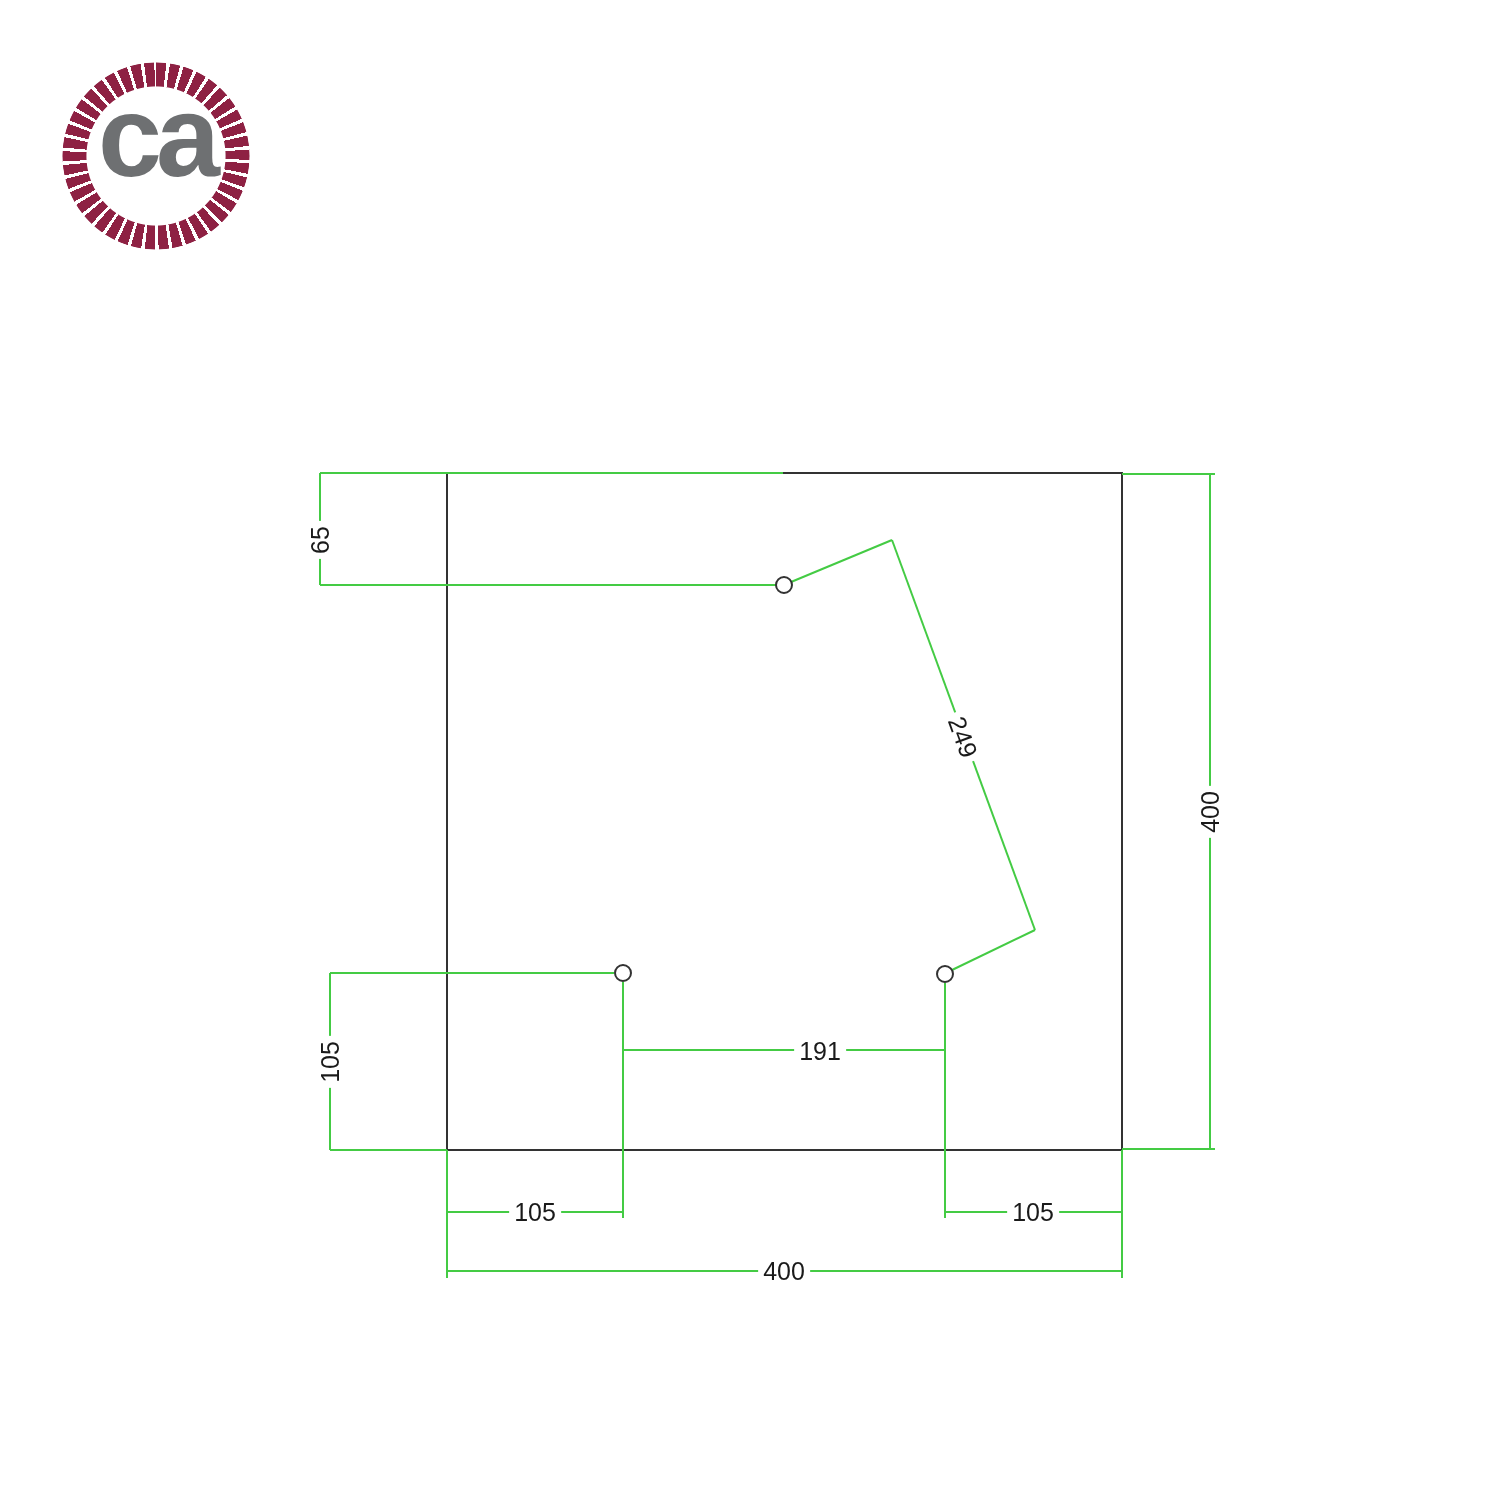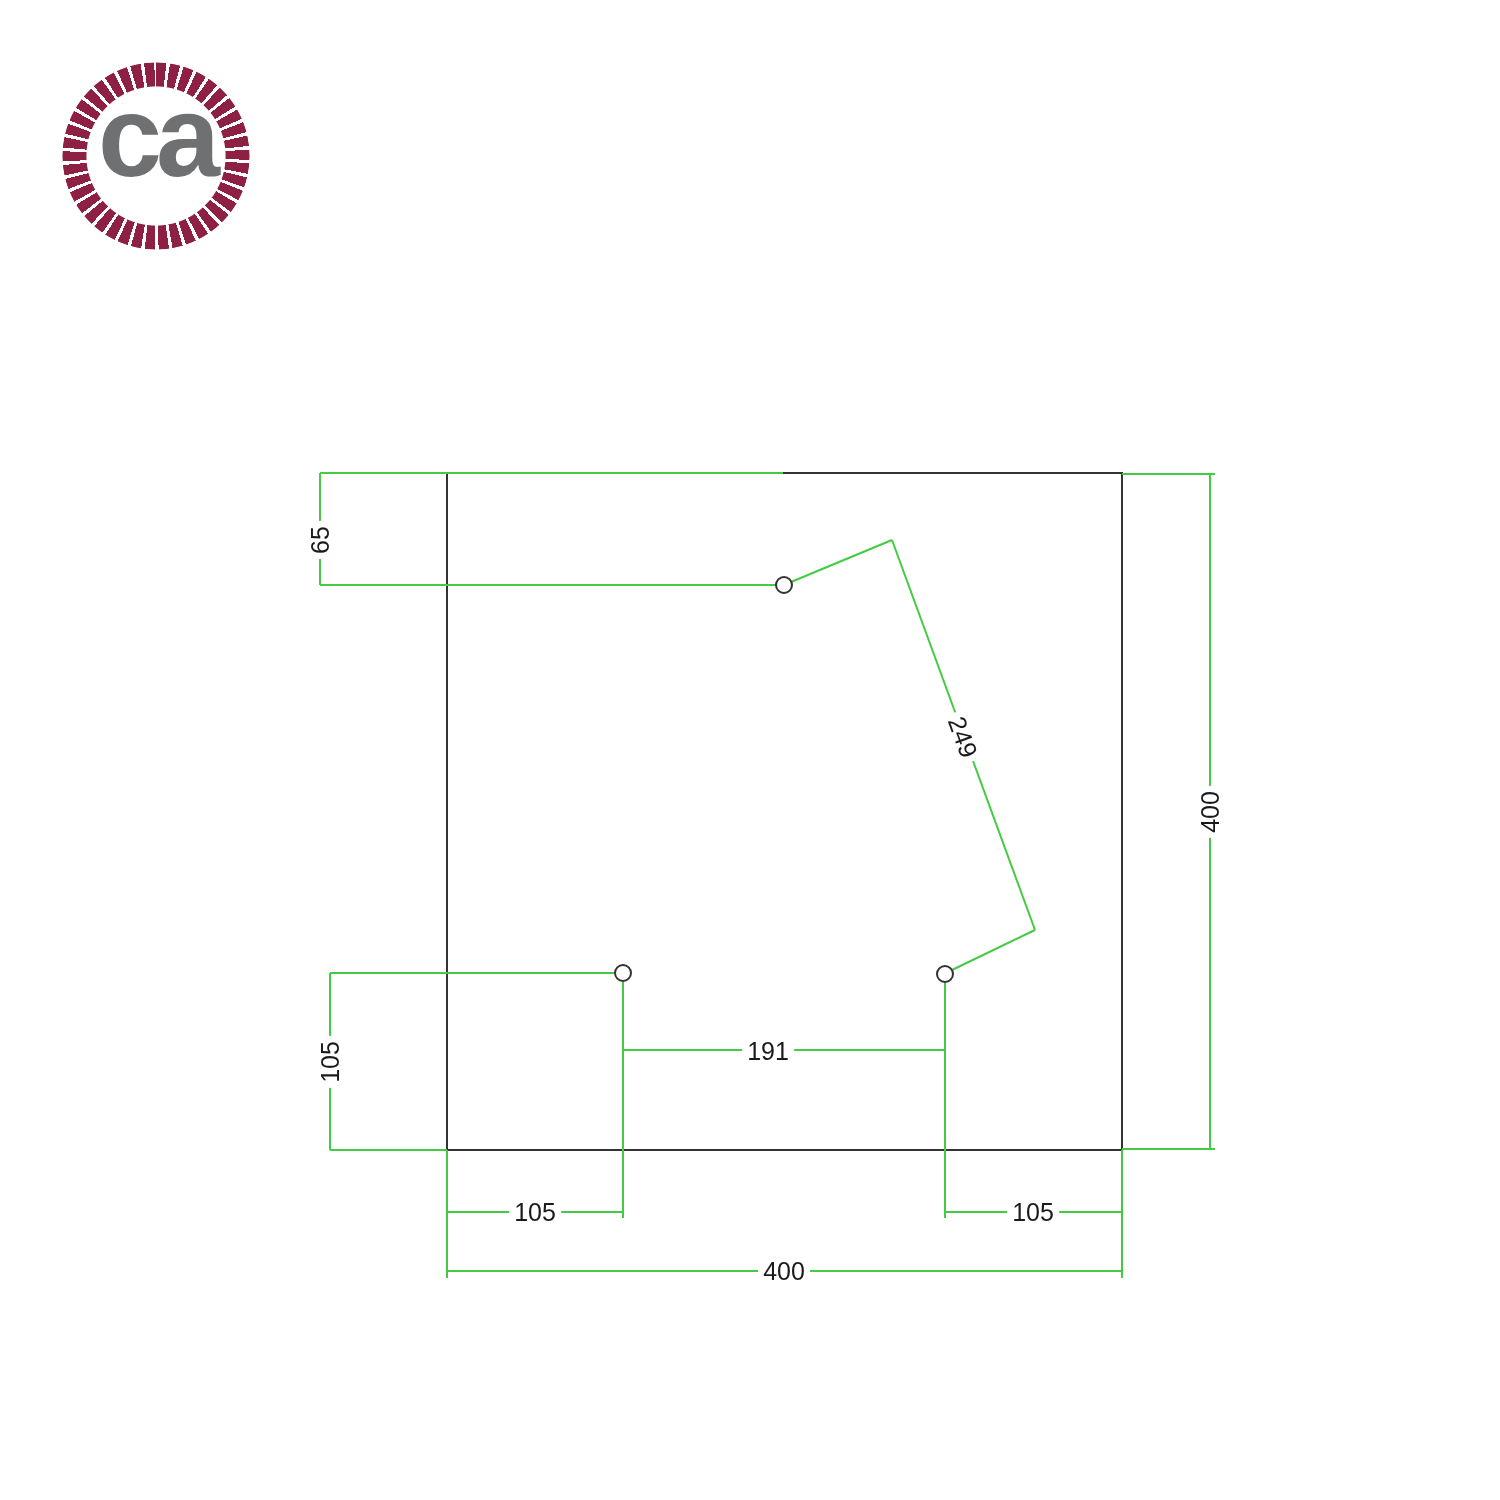--- a/index.html
+++ b/index.html
@@ -131,21 +131,21 @@
   </svg>
 
   <div class="dim-label vert" style="left:320px; top:540px;">65</div>
 
   <div class="dim-label vert" style="left:330px; top:1062px;">105</div>
 
   <div class="dim-label vert" style="left:1210px; top:812px;">400</div>
 
   <div class="dim-label diag" style="left:963px; top:737px;">249</div>
 
-  <div class="dim-label" style="left:768px; top:1051px;">191</div>
+  <div class="dim-label" style="left:820px; top:1051px;">191</div>
 
   <div class="dim-label" style="left:535px; top:1212px;">105</div>
 
   <div class="dim-label" style="left:1033px; top:1212px;">105</div>
 
   <div class="dim-label" style="left:784px; top:1271px;">400</div>
 
 </div>
 
 </body></html>

